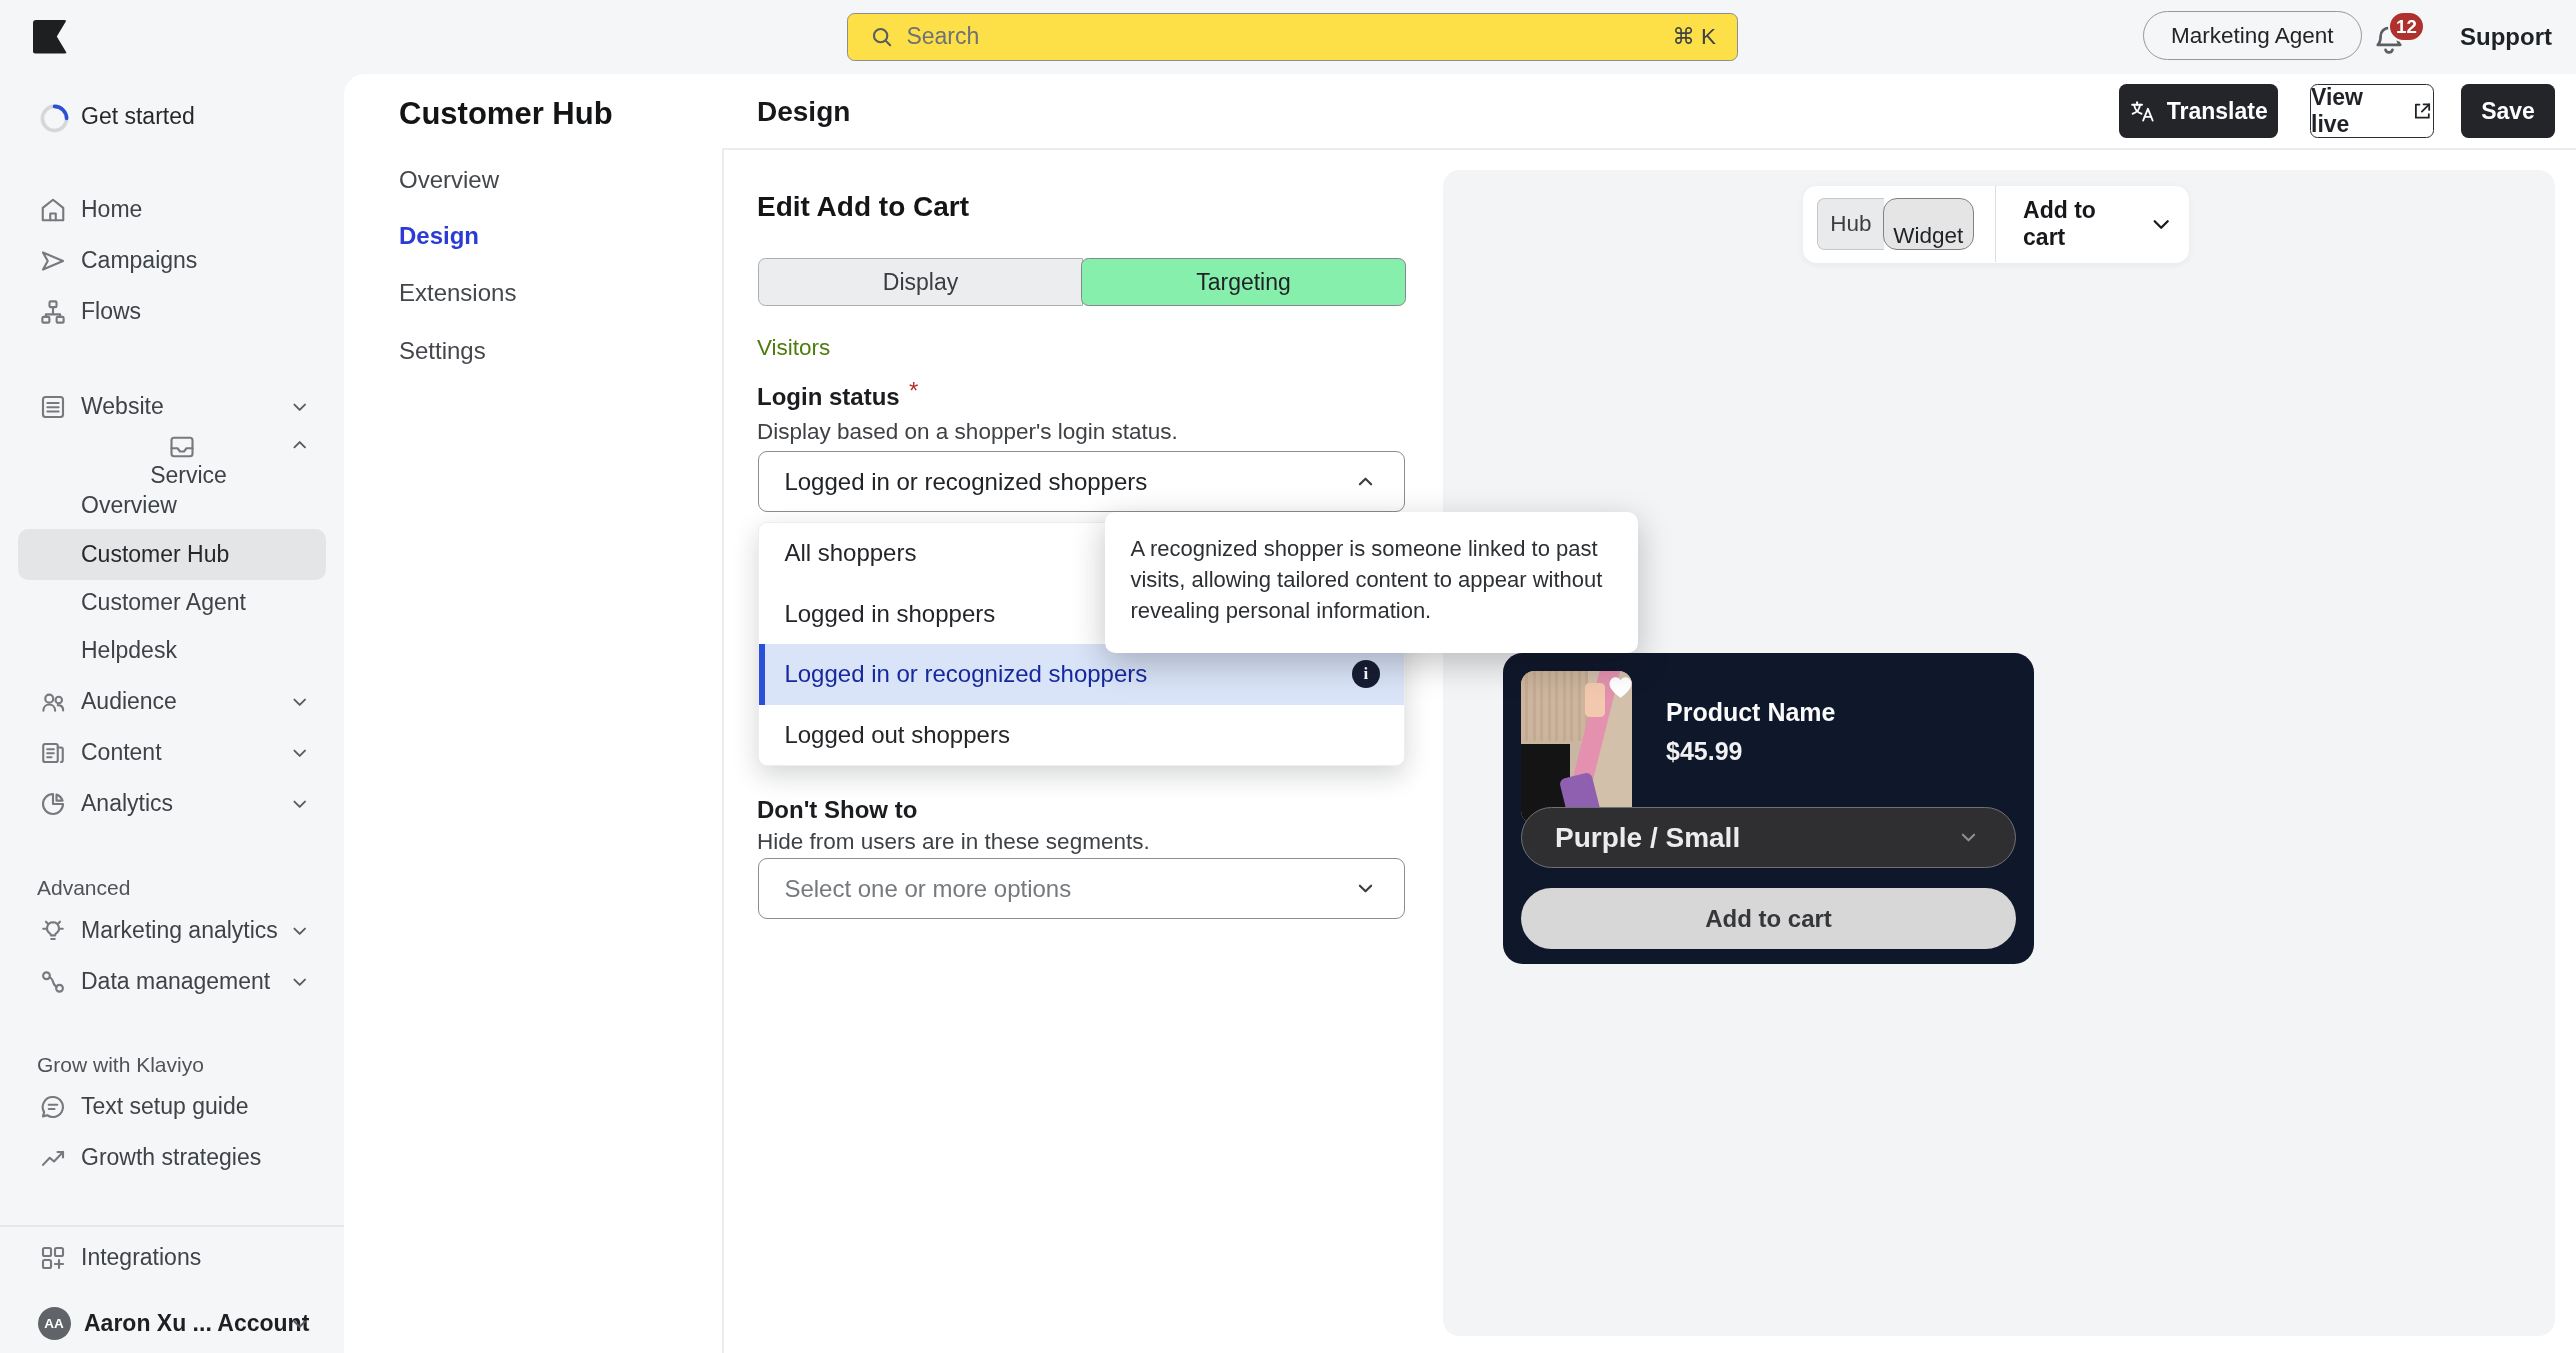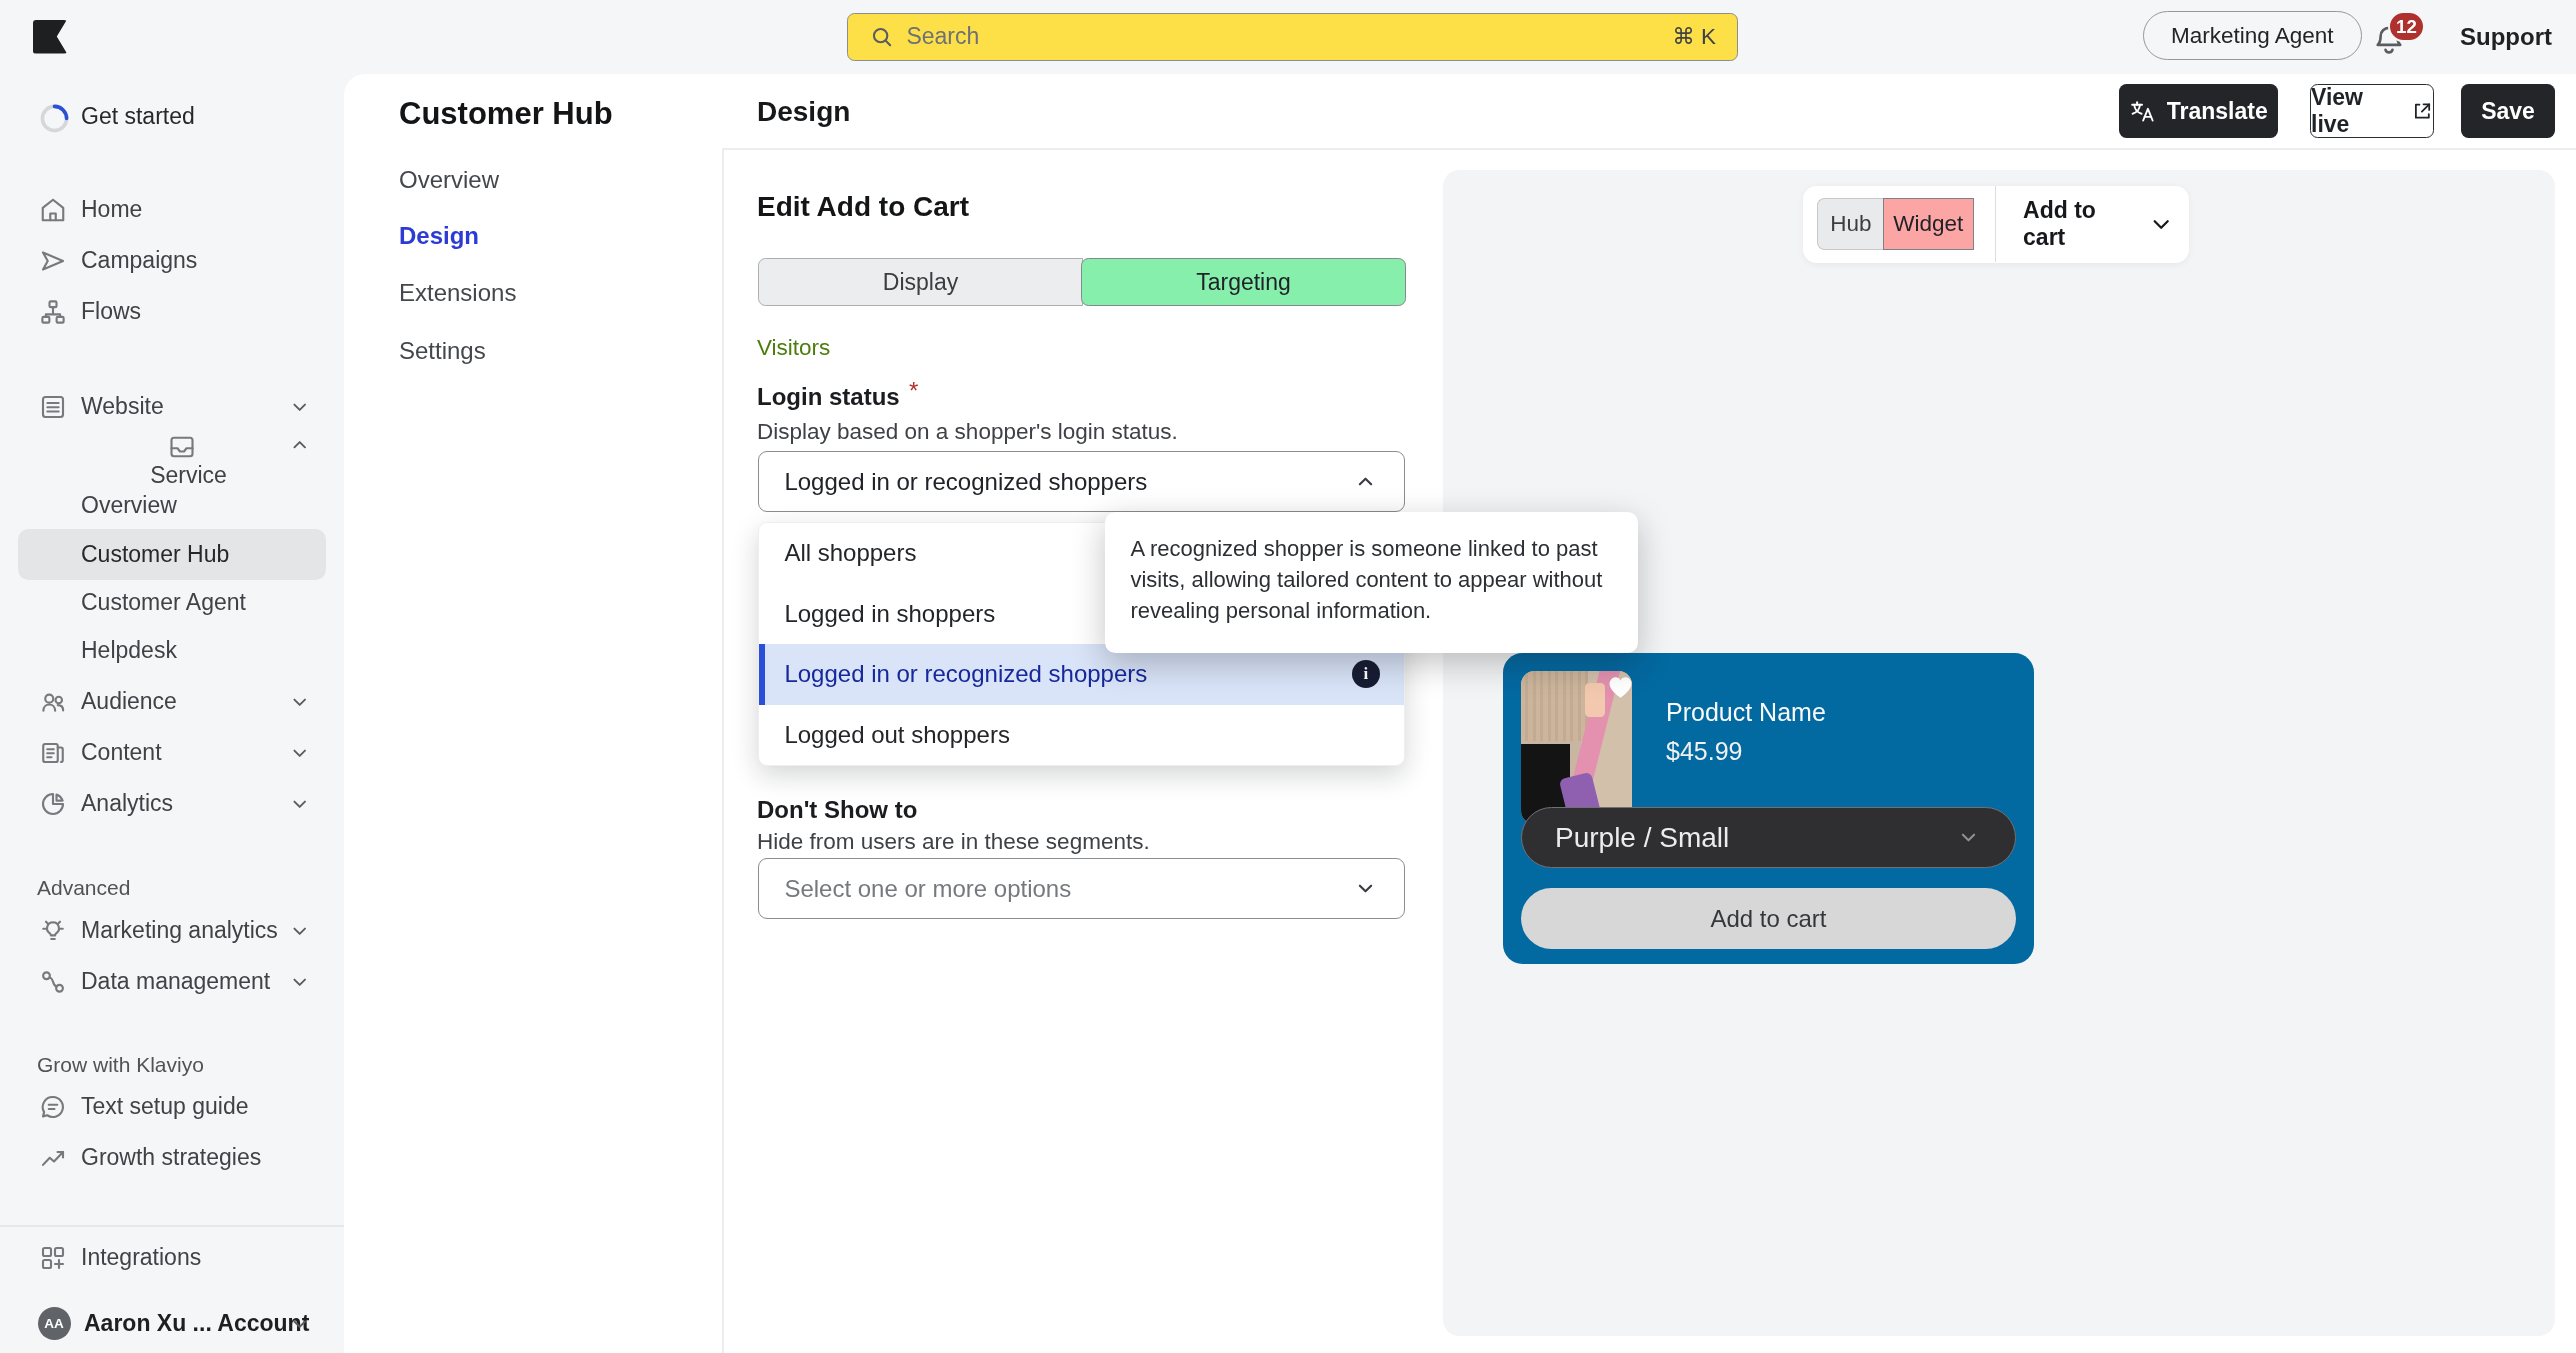--- a/index.html
+++ b/index.html
@@ -61,25 +61,25 @@
   .mitem.hl::before { content:""; position:absolute; left:0; top:0; bottom:0; width:6px; background:#2B50D8; }
   .infoicon { position:absolute; right:24px; width:28.4px; height:28.4px; border-radius:50%; background:#161C33; color:#fff; font-size:17px; font-weight:bold; font-family:"Liberation Serif","DejaVu Serif",serif; display:flex; align-items:center; justify-content:center; }
 
   .tooltip { left:1105px; top:512px; width:533px; height:141px; background:#fff; border-radius:10.5px; box-shadow:0 10.5px 33px rgba(18,20,24,.25); padding:21px 25.4px; font-size:22px; line-height:31px; color:#2C2F33; z-index:40; }
 
   
   .previewpanel { left:1443px; top:170px; width:1112px; height:1166px; background:#F3F4F5; border-radius:16.5px; }
   .ptoolbar { position:absolute; left:360px; top:15.7px; width:386px; height:77px; background:#fff; border-radius:13.5px; box-shadow:0 1.5px 7.5px rgba(0,0,0,.05); display:flex; align-items:center; padding:0 13.5px; }
   .seg { height:52px; display:flex; align-items:center; justify-content:center; font-size:22.5px; }
   .seg.gray { background:#E9EAEC; border:1.5px solid #C6C8CB; border-right:none; border-radius:7.5px 0 0 7.5px; color:#3B3E42; }
-  .seg.white { background:#fca5a5; border:1.5px solid #7E8287; border-radius:0; margin-left:-1.5px; color:#1F2226; z-index:2; }
+  .seg.white { background:#e5e5e5; border:1.5px solid #7E8287; border-radius:14px; margin-left:-1.5px; color:#1F2226; z-index:2;align-items:flex-end; }
   .ptool-div { width:1.5px; height:76px; background:#DCDDDF; margin:0 0 0 21px; }
   .ctxlabel { font-size:23px; font-weight:bold; color:#17181B; margin-left:27px; }
 
-  .pcard { position:absolute; left:60px; top:483px; width:531px; height:311px; background:#0369a1; border-radius:19.5px; }
+  .pcard { position:absolute; left:60px; top:483px; width:531px; height:311px; background:#0f172a; border-radius:19.5px;font-weight:bold; }
   .pimg { position:absolute; left:18px; top:18px; width:111px; height:153px; border-radius:13.5px; overflow:hidden; background:#C9B6A2; }
   .pimg .layer { position:absolute; }
   .heart { position:absolute; left:99px; top:13.5px; width:37px; height:37px; color:#fff; z-index:2; }
   .pname { position:absolute; left:163px; top:45px; font-size:25px; color:#FAFAFA; }
   .pprice { position:absolute; left:163px; top:84px; font-size:25px; color:#F1F1F2; }
   .variant { position:absolute; left:18px; top:154px; width:495px; height:61px; background:#2F2F31; border:1.5px solid #707174; border-radius:31px; display:flex; align-items:center; padding:0 33px; }
   .variant .vtext { font-size:28px; color:#ECECEE; flex:1; }
   .variant .chev { width:27px; height:27px; color:#8E9093; }
   .atcbtn { position:absolute; left:18px; top:235px; width:495px; height:61px; background:#D7D7D8; border-radius:31px; display:flex; align-items:center; justify-content:center; font-size:24px; color:#36373A; }
 </style>

